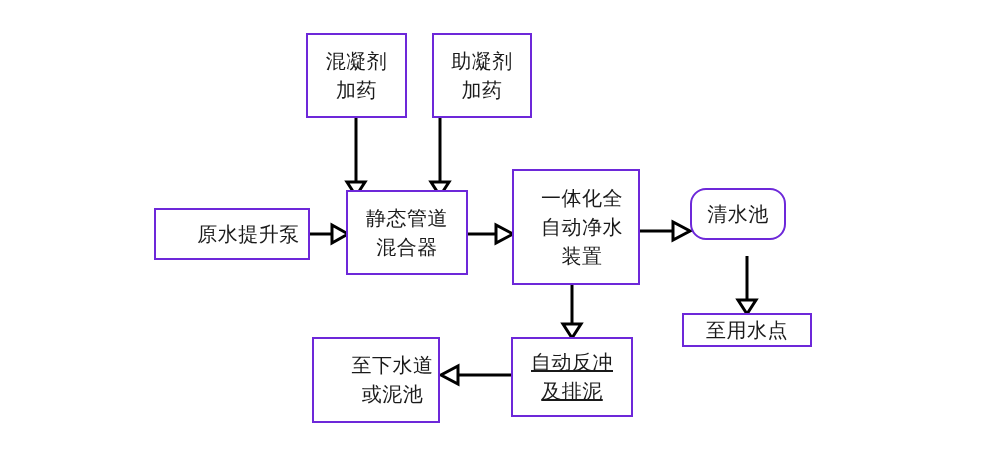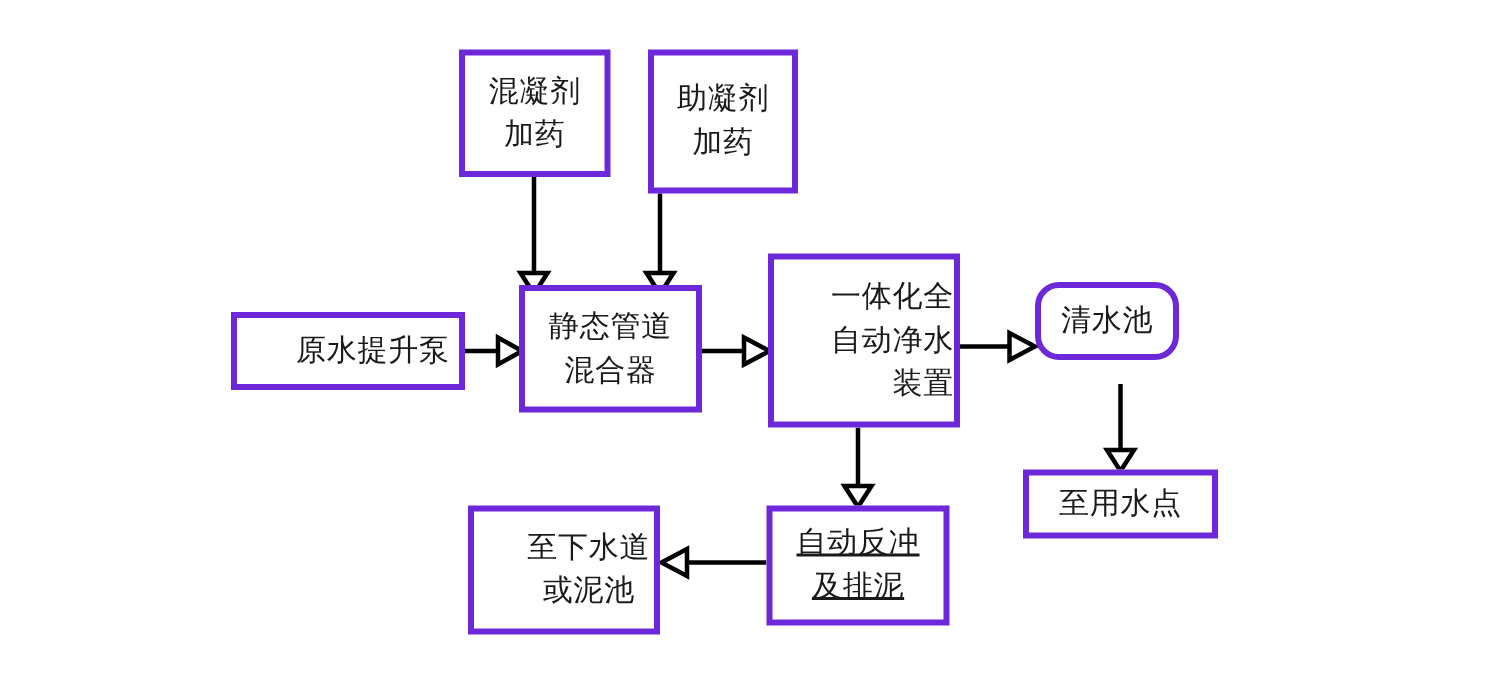--- a/index.html
+++ b/index.html
@@ -13,21 +13,21 @@
   #canvas {
     position: relative;
     width: 1004px;
     height: 459px;
     background: #ffffff;
     overflow: hidden;
   }
   .node {
     position: absolute;
     box-sizing: border-box;
-    border: 4px solid #6d28d9;
+    border: 2px solid #6d28d9;
     background: #ffffff;
     display: flex;
     flex-direction: column;
     align-items: center;
     justify-content: center;
     color: #1a1a1a;
     font-size: 20px;
     line-height: 1.45;
     letter-spacing: 0.5px;
     text-align: center;
@@ -97,45 +97,45 @@
       <line x1="511" y1="375" x2="458" y2="375"></line>
       <path d="M 458 366 L 458 384 L 441 375 Z" fill="#000000" stroke="none"></path>
     </g>
   </svg>
 
   <div class="node" style="left:306px; top:33px; width:101px; height:85px;">
     <span class="line">混凝剂</span>
     <span class="line">加药</span>
   </div>
 
-  <div class="node" style="left:432px; top:33px; width:100px; height:96px;">
+  <div class="node" style="left:432px; top:33px; width:100px; height:85px;">
     <span class="line">助凝剂</span>
     <span class="line">加药</span>
   </div>
 
   <div class="node" style="left:154px; top:208px; width:156px; height:52px;padding-left:33px;">
     <span class="line">原水提升泵</span>
   </div>
 
   <div class="node" style="left:346px; top:190px; width:122px; height:85px;text-align:right;">
     <span class="line">静态管道</span>
     <span class="line">混合器</span>
   </div>
 
-  <div class="node" style="left:512px; top:169px; width:128px; height:116px; align-items:flex-end; padding-left:12px;">
+  <div class="node" style="left:512px; top:169px; width:128px; height:116px; align-items:center; padding-left:12px;">
     <span class="line">一体化全</span>
     <span class="line">自动净水</span>
     <span class="line">装置</span>
   </div>
 
   <div class="node" style="left:690px; top:188px; width:96px; height:52px;border-radius:16px;">
     <span class="line">清水池</span>
   </div>
 
-  <div class="node" style="left:682px; top:313px; width:130px; height:46px;">
+  <div class="node" style="left:682px; top:313px; width:130px; height:34px;">
     <span class="line">至用水点</span>
   </div>
 
   <div class="node" style="left:511px; top:337px; width:122px; height:80px;text-decoration:underline;">
     <span class="line">自动反冲</span>
     <span class="line">及排泥</span>
   </div>
 
   <div class="node" style="left:312px; top:337px; width:128px; height:86px;padding-left:33px;">
     <span class="line">至下水道</span>

